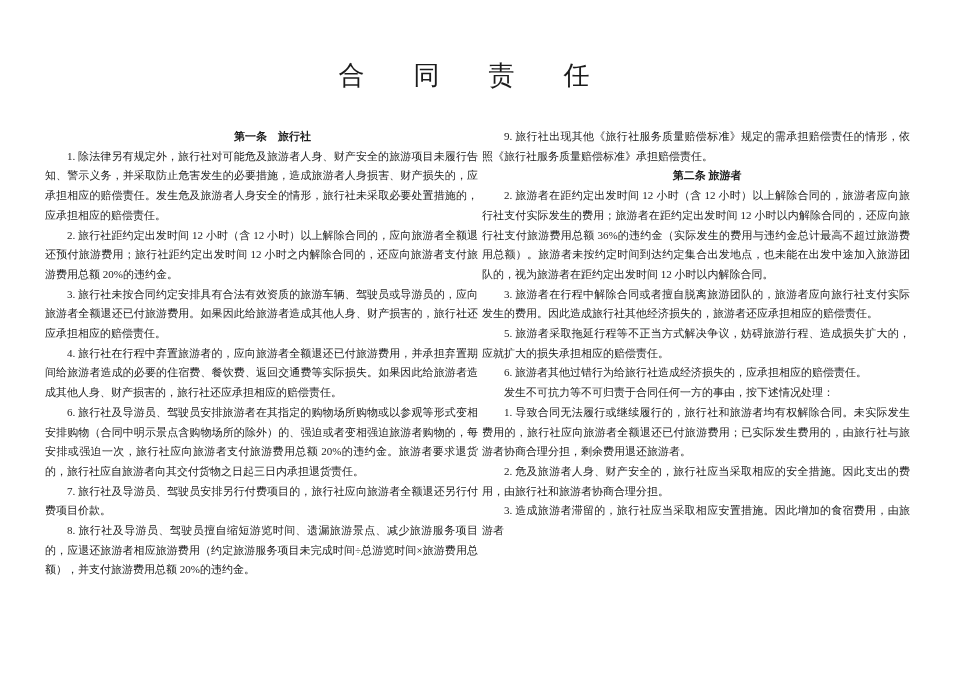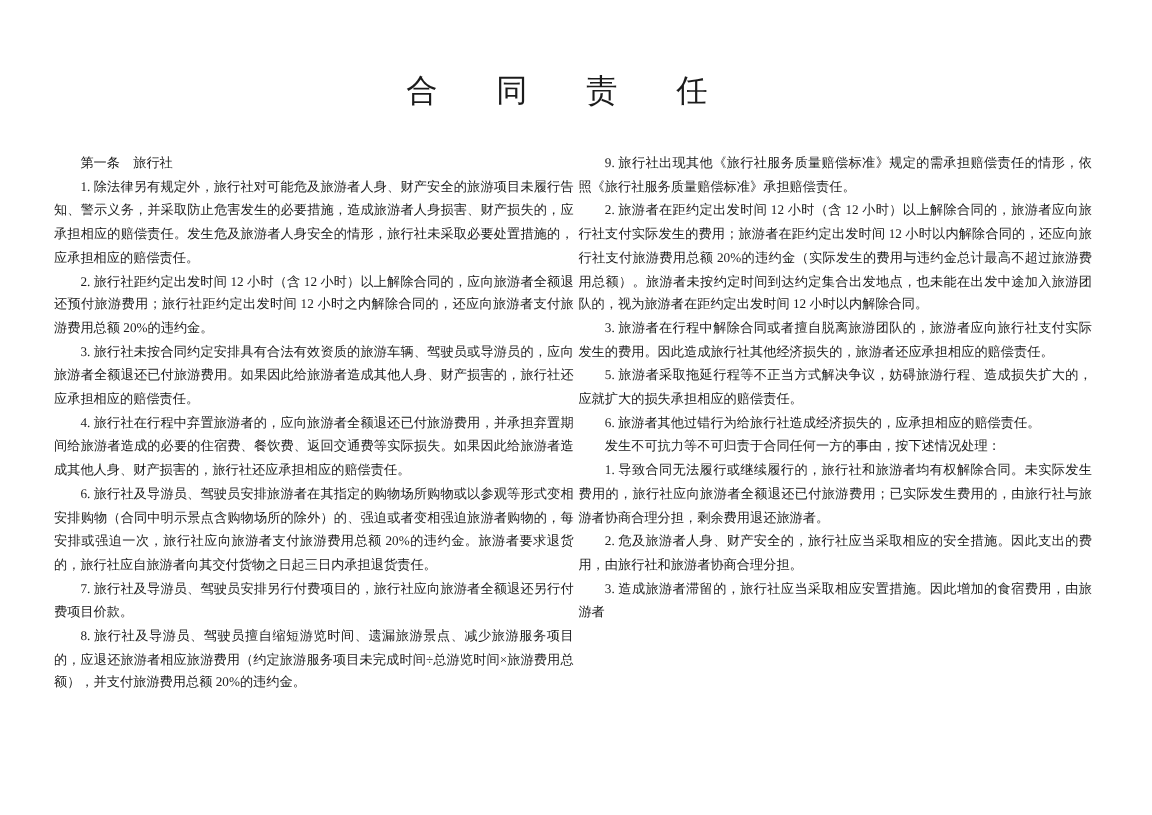--- a/index.html
+++ b/index.html
@@ -34,22 +34,22 @@
   }
   .col-left  { left: 45px;  width: 433px; }
   .col-right { left: 482px; width: 428px; }
   .para {
     text-indent: 2em;
     text-align: justify;
     font-weight: 400;
   }
   .heading {
     text-indent: 2em;
-    font-weight: 400;
-    text-align: left;
+    font-weight: 700;
+    text-align: center;
   }
 </style>
 </head>
 <body>
 
 <div class="doc-page">
 
   <div class="doc-title">合同责任</div>
 
   <div class="col col-left">
@@ -58,21 +58,22 @@
     <p class="para">2. 旅行社距约定出发时间 12 小时（含 12 小时）以上解除合同的，应向旅游者全额退还预付旅游费用；旅行社距约定出发时间 12 小时之内解除合同的，还应向旅游者支付旅游费用总额 20%的违约金。</p>
     <p class="para">3. 旅行社未按合同约定安排具有合法有效资质的旅游车辆、驾驶员或导游员的，应向旅游者全额退还已付旅游费用。如果因此给旅游者造成其他人身、财产损害的，旅行社还应承担相应的赔偿责任。</p>
     <p class="para">4. 旅行社在行程中弃置旅游者的，应向旅游者全额退还已付旅游费用，并承担弃置期间给旅游者造成的必要的住宿费、餐饮费、返回交通费等实际损失。如果因此给旅游者造成其他人身、财产损害的，旅行社还应承担相应的赔偿责任。</p>
     <p class="para">6. 旅行社及导游员、驾驶员安排旅游者在其指定的购物场所购物或以参观等形式变相安排购物（合同中明示景点含购物场所的除外）的、强迫或者变相强迫旅游者购物的，每安排或强迫一次，旅行社应向旅游者支付旅游费用总额 20%的违约金。旅游者要求退货的，旅行社应自旅游者向其交付货物之日起三日内承担退货责任。</p>
     <p class="para">7. 旅行社及导游员、驾驶员安排另行付费项目的，旅行社应向旅游者全额退还另行付费项目价款。</p>
     <p class="para">8. 旅行社及导游员、驾驶员擅自缩短游览时间、遗漏旅游景点、减少旅游服务项目的，应退还旅游者相应旅游费用（约定旅游服务项目未完成时间÷总游览时间×旅游费用总额），并支付旅游费用总额 20%的违约金。</p>
   </div>
 
   <div class="col col-right">
     <p class="para">9. 旅行社出现其他《旅行社服务质量赔偿标准》规定的需承担赔偿责任的情形，依照《旅行社服务质量赔偿标准》承担赔偿责任。</p>
-    <p class="para">2. 旅游者在距约定出发时间 12 小时（含 12 小时）以上解除合同的，旅游者应向旅行社支付实际发生的费用；旅游者在距约定出发时间 12 小时以内解除合同的，还应向旅行社支付旅游费用总额 20%的违约金（实际发生的费用与违约金总计最高不超过旅游费用总额）。旅游者未按约定时间到达约定集合出发地点，也未能在出发中途加入旅游团队的，视为旅游者在距约定出发时间 12 小时以内解除合同。</p>
+    <p class="heading">第二条 旅游者</p>
+    <p class="para">2. 旅游者在距约定出发时间 12 小时（含 12 小时）以上解除合同的，旅游者应向旅行社支付实际发生的费用；旅游者在距约定出发时间 12 小时以内解除合同的，还应向旅行社支付旅游费用总额 36%的违约金（实际发生的费用与违约金总计最高不超过旅游费用总额）。旅游者未按约定时间到达约定集合出发地点，也未能在出发中途加入旅游团队的，视为旅游者在距约定出发时间 12 小时以内解除合同。</p>
     <p class="para">3. 旅游者在行程中解除合同或者擅自脱离旅游团队的，旅游者应向旅行社支付实际发生的费用。因此造成旅行社其他经济损失的，旅游者还应承担相应的赔偿责任。</p>
     <p class="para">5. 旅游者采取拖延行程等不正当方式解决争议，妨碍旅游行程、造成损失扩大的，应就扩大的损失承担相应的赔偿责任。</p>
     <p class="para">6. 旅游者其他过错行为给旅行社造成经济损失的，应承担相应的赔偿责任。</p>
     <p class="para">发生不可抗力等不可归责于合同任何一方的事由，按下述情况处理：</p>
     <p class="para">1. 导致合同无法履行或继续履行的，旅行社和旅游者均有权解除合同。未实际发生费用的，旅行社应向旅游者全额退还已付旅游费用；已实际发生费用的，由旅行社与旅游者协商合理分担，剩余费用退还旅游者。</p>
     <p class="para">2. 危及旅游者人身、财产安全的，旅行社应当采取相应的安全措施。因此支出的费用，由旅行社和旅游者协商合理分担。</p>
     <p class="para">3. 造成旅游者滞留的，旅行社应当采取相应安置措施。因此增加的食宿费用，由旅游者</p>
   </div>
 
 </div>

